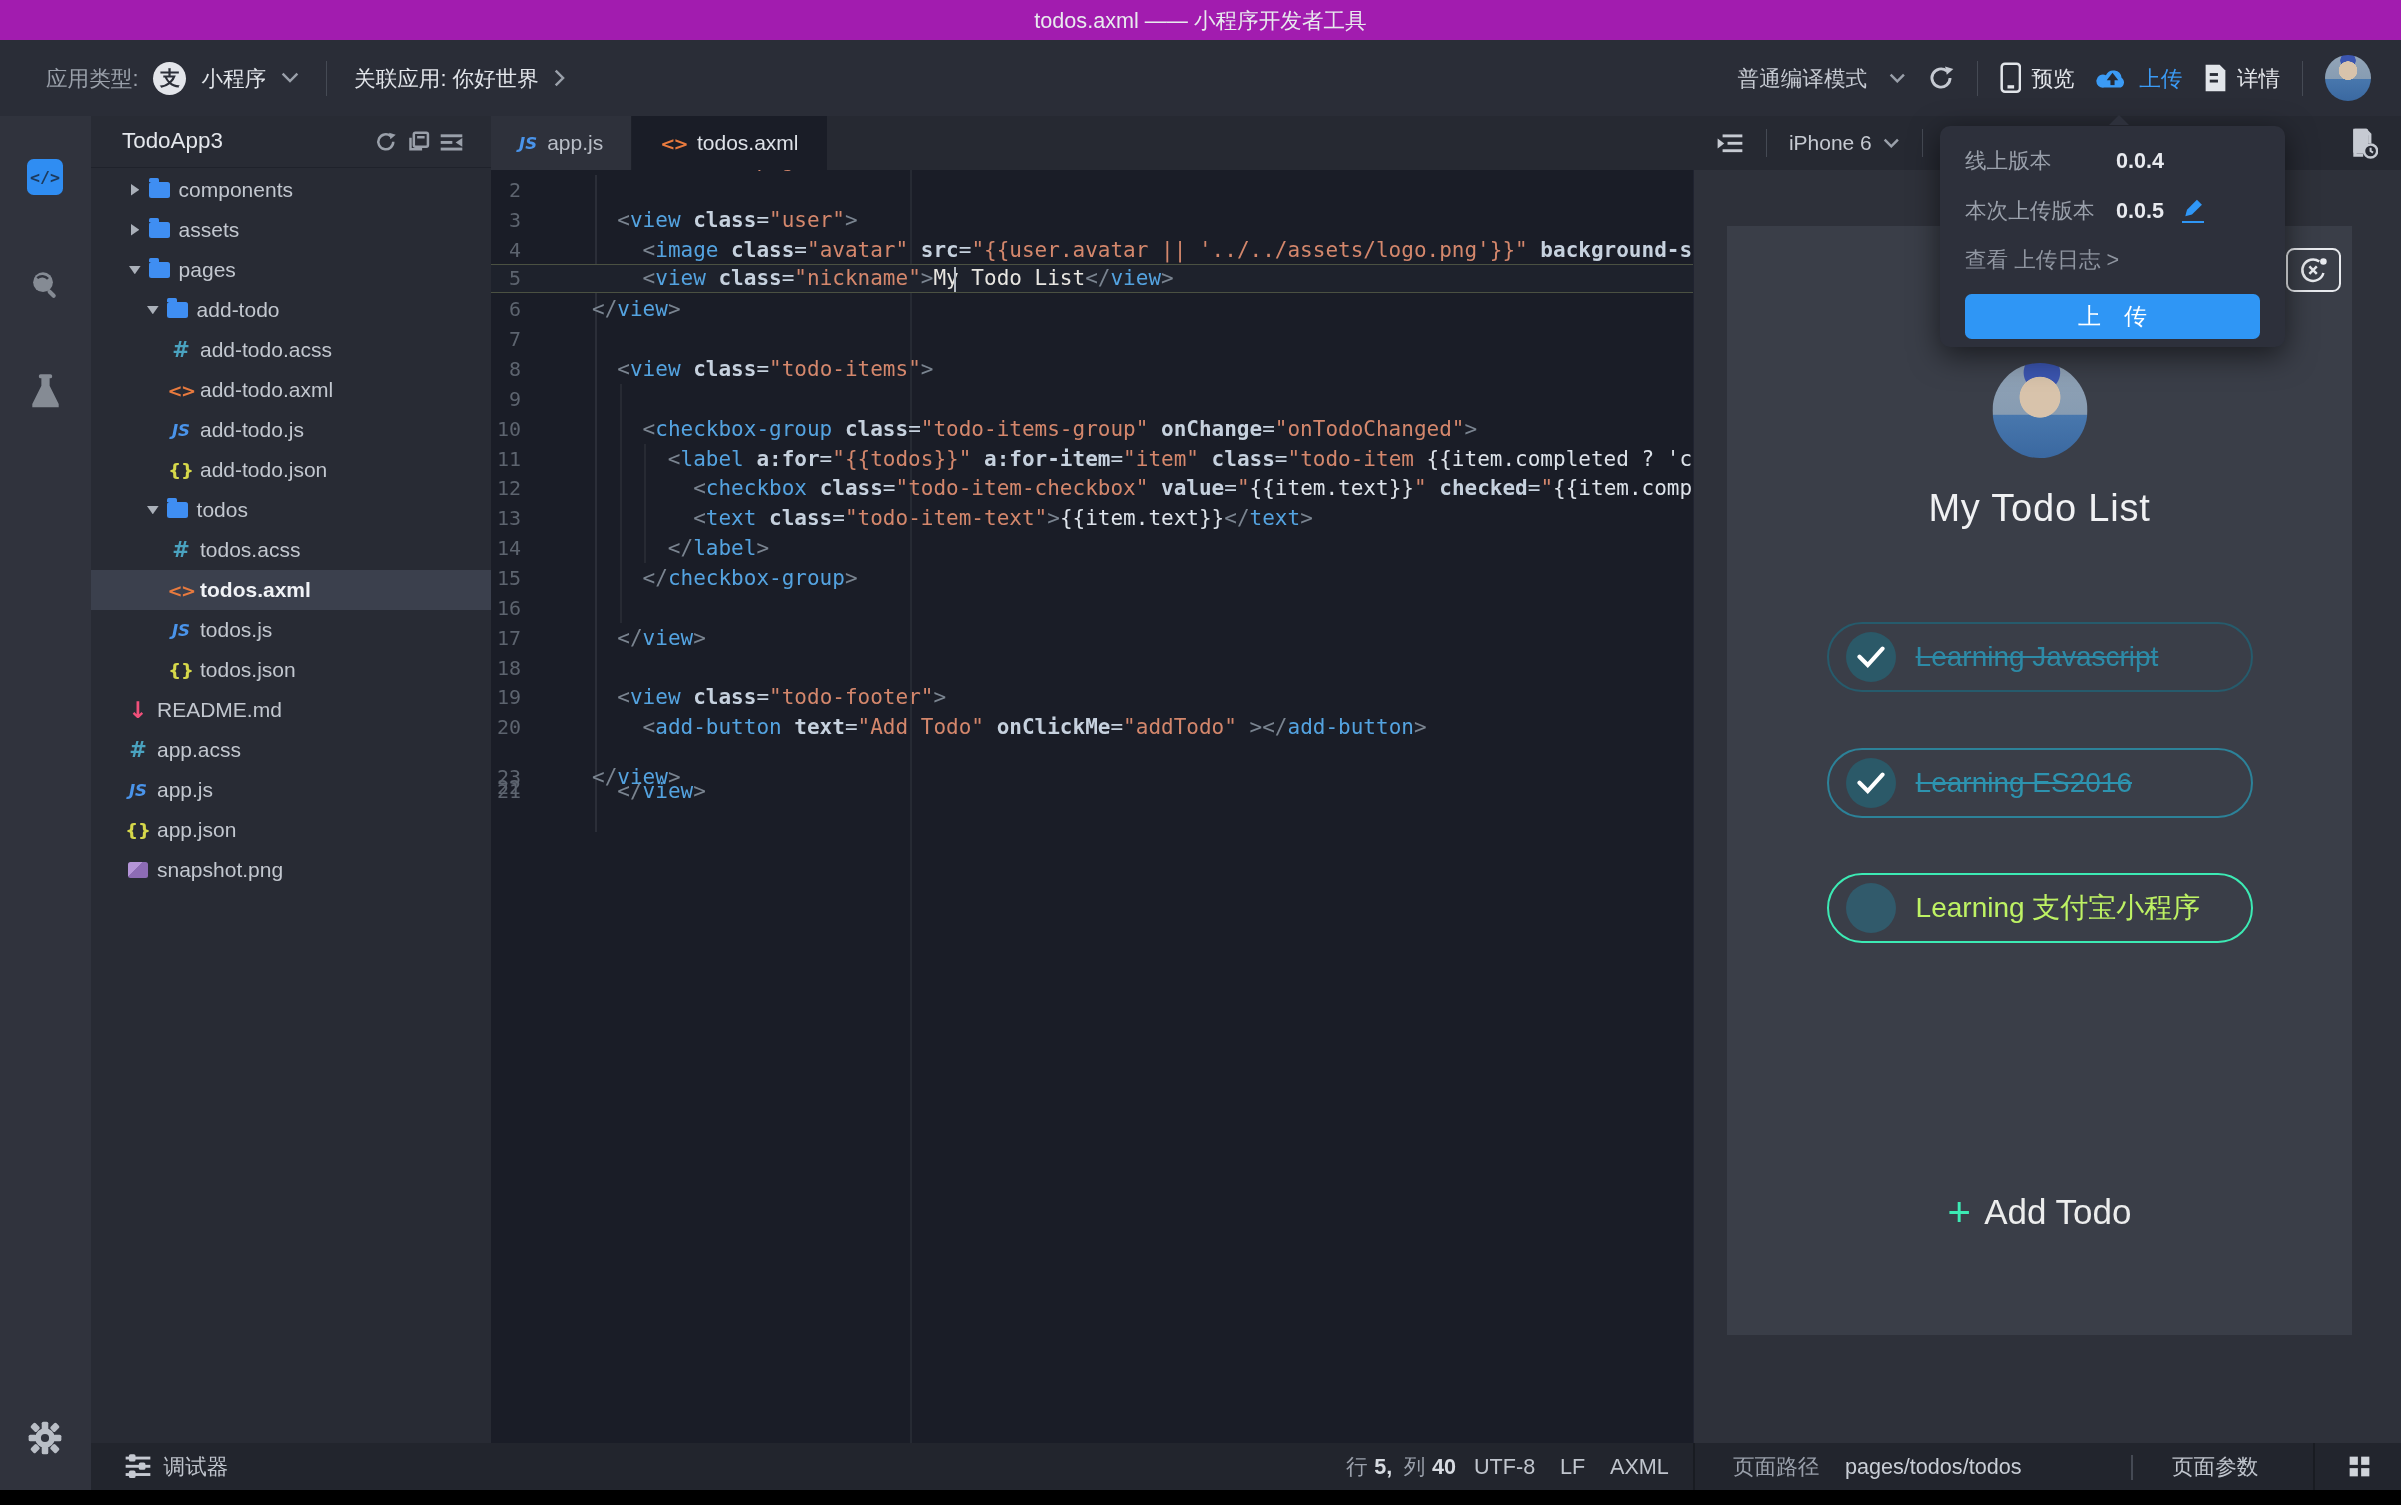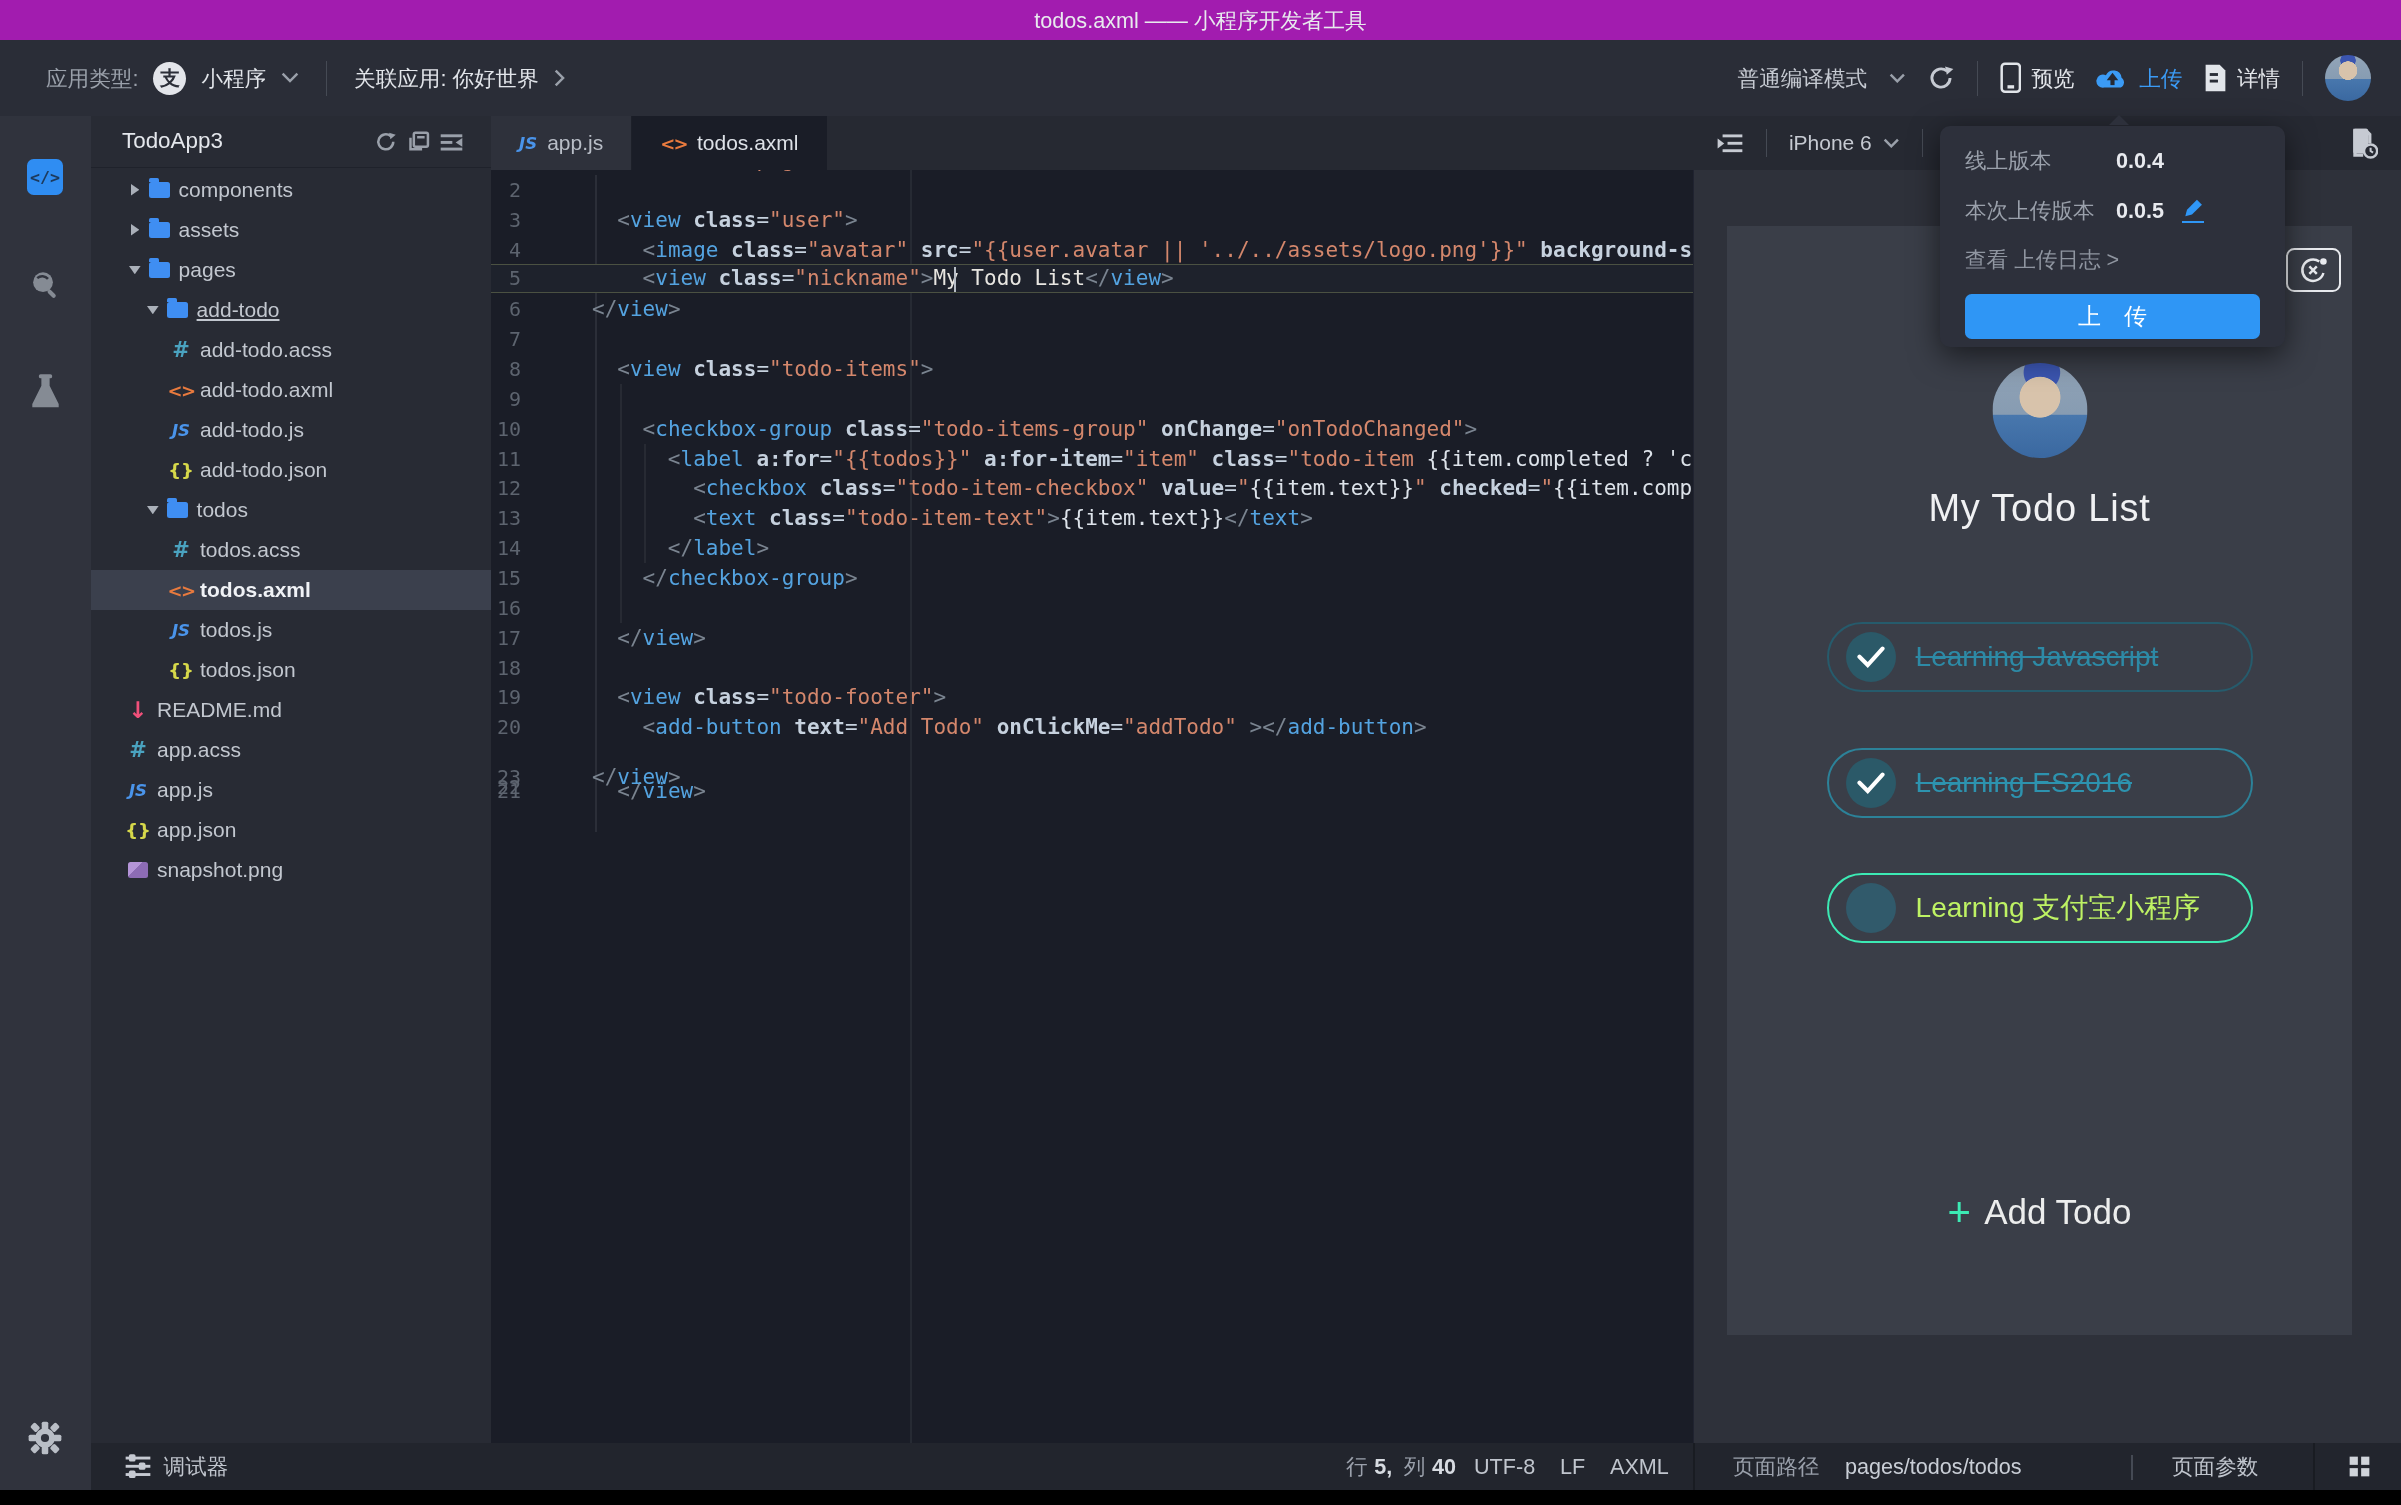--- a/index.html
+++ b/index.html
@@ -256,21 +256,21 @@
           <span class="caret">
             <svg width="11.6" height="8.3" viewBox="0 0 14 10">
               <polygon points="0,0 14,0 7,10" fill="#aab0b9"></polygon>
             </svg>
           </span>
           <span class="ficon">
             <span class="folder"></span>
           </span>
           <span>pages</span>
         </div>
-        <div class="trow" style="padding-left: 51px; text-decoration: underline;">
+        <div class="trow" style="padding-left: 51px;">
           <span class="caret">
             <svg width="11.6" height="8.3" viewBox="0 0 14 10">
               <polygon points="0,0 14,0 7,10" fill="#aab0b9"></polygon>
             </svg>
           </span>
           <span class="ficon">
             <span class="folder"></span>
           </span>
           <span>add-todo</span>
         </div>

